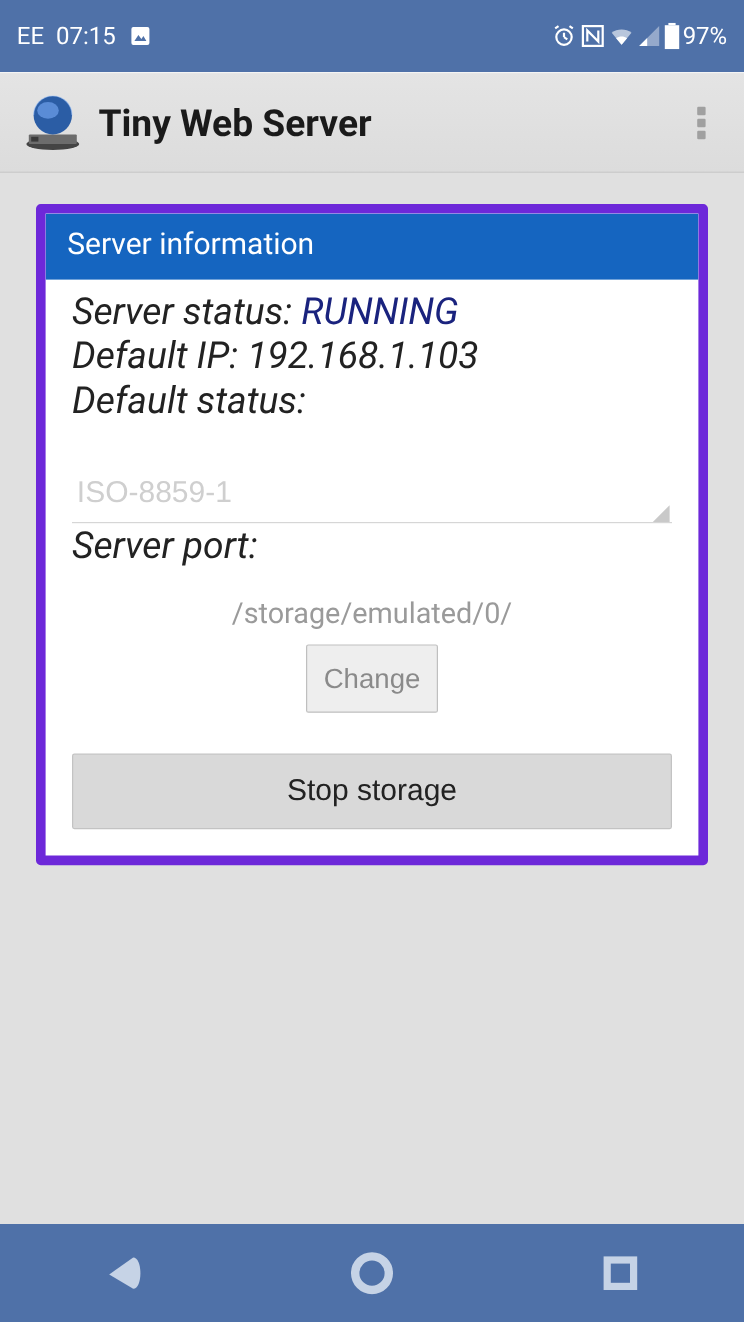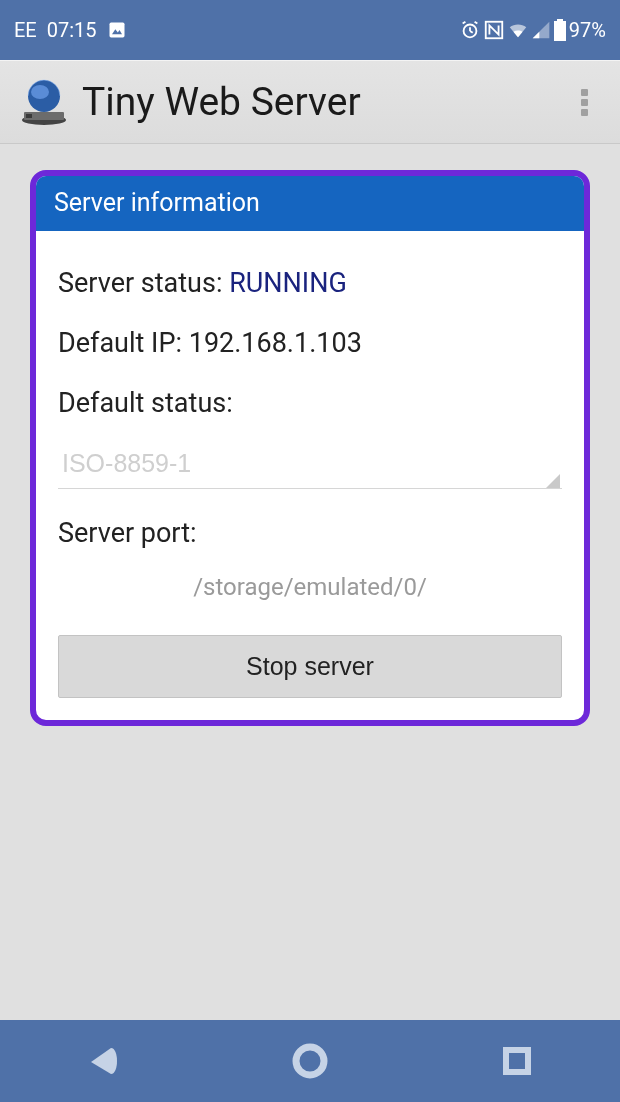--- a/index.html
+++ b/index.html
@@ -34,61 +34,61 @@
       padding: 0 16px;
       border-bottom: 1px solid #c9c9c9;
       border-top: 1px solid #f4f4f4;
     }
     .app-icon {
       width: 56px; height:56px;
       margin-right: 10px;
       display:flex; align-items:center; justify-content:center;
     }
     .app-title {
-      font-size: 39px;
+      font-size: 31px;
       color: #1a1a1a;
-      font-weight: 400;
+      font-weight: 700;
       flex:1;
     }
     .overflow {
       width: 40px; height:40px;
       display:flex; align-items:center; justify-content:center;
       cursor:pointer;
     }
     .overflow .dot { width:7px; height:7px; background:#a0a0a0; margin:3px 0; border-radius:1px; }
     
     .content {
       padding: 26px 30px 10px 30px;
     }
     .card {
-      border: 6px solid #6d28d9;
-      border-radius: 16px;
+      border: 8px solid #6d28d9;
+      border-radius: 4px;
       background: #fff;
       overflow:hidden;
     }
     .card-header {
       background: #1565c0;
       color:#fff;
       font-size: 25px;
       padding: 12px 18px 14px 18px;
     }
     .card-body {
       padding: 8px 22px 22px 22px;
     }
     .row-label {
-      font-size: 27px;
+      font-size: 31px;
       color: #222;
-      margin-top: 28px;
+      font-style: italic;
     }
     .status-value {
       color: #1a237e;
       font-weight: 400;
     }
     .input-wrap {
-      margin-top: 22px;
+      margin-top: 36px;
       position: relative;
     }
     .text-input {
       width: 100%;
       font-size: 25px;
       color: #cfcfcf;
       border: none;
       border-bottom: 1px solid #d6d6d6;
       padding: 8px 4px 10px 4px;
       background: transparent;
@@ -240,23 +240,24 @@
       <div class="row-label">Default status:</div>
       <div class="input-wrap">
         <input class="text-input" readonly="" value="ISO-8859-1" style="">
         <div class="spinner-corner"></div>
       </div>
 
       <div class="row-label">Server port:</div>
 
       <div class="path-row">
         <div class="path-text">/storage/emulated/0/</div>
-      </div>
-
-      <button class="stop-btn">Stop server</button>
+        <button class="change-btn">Change</button>
+      </div>
+
+      <button class="stop-btn">Stop storage</button>
     </div>
   </div>
 </div>
 
 <div class="nav-bar">
   <div class="nav-btn">
     <svg width="40" height="34" viewBox="0 0 40 34">
         <path d="M28 4 C36 4 36 30 28 30 L8 18 Z" fill="#c6d3e6"></path>
       </svg>
   </div>

